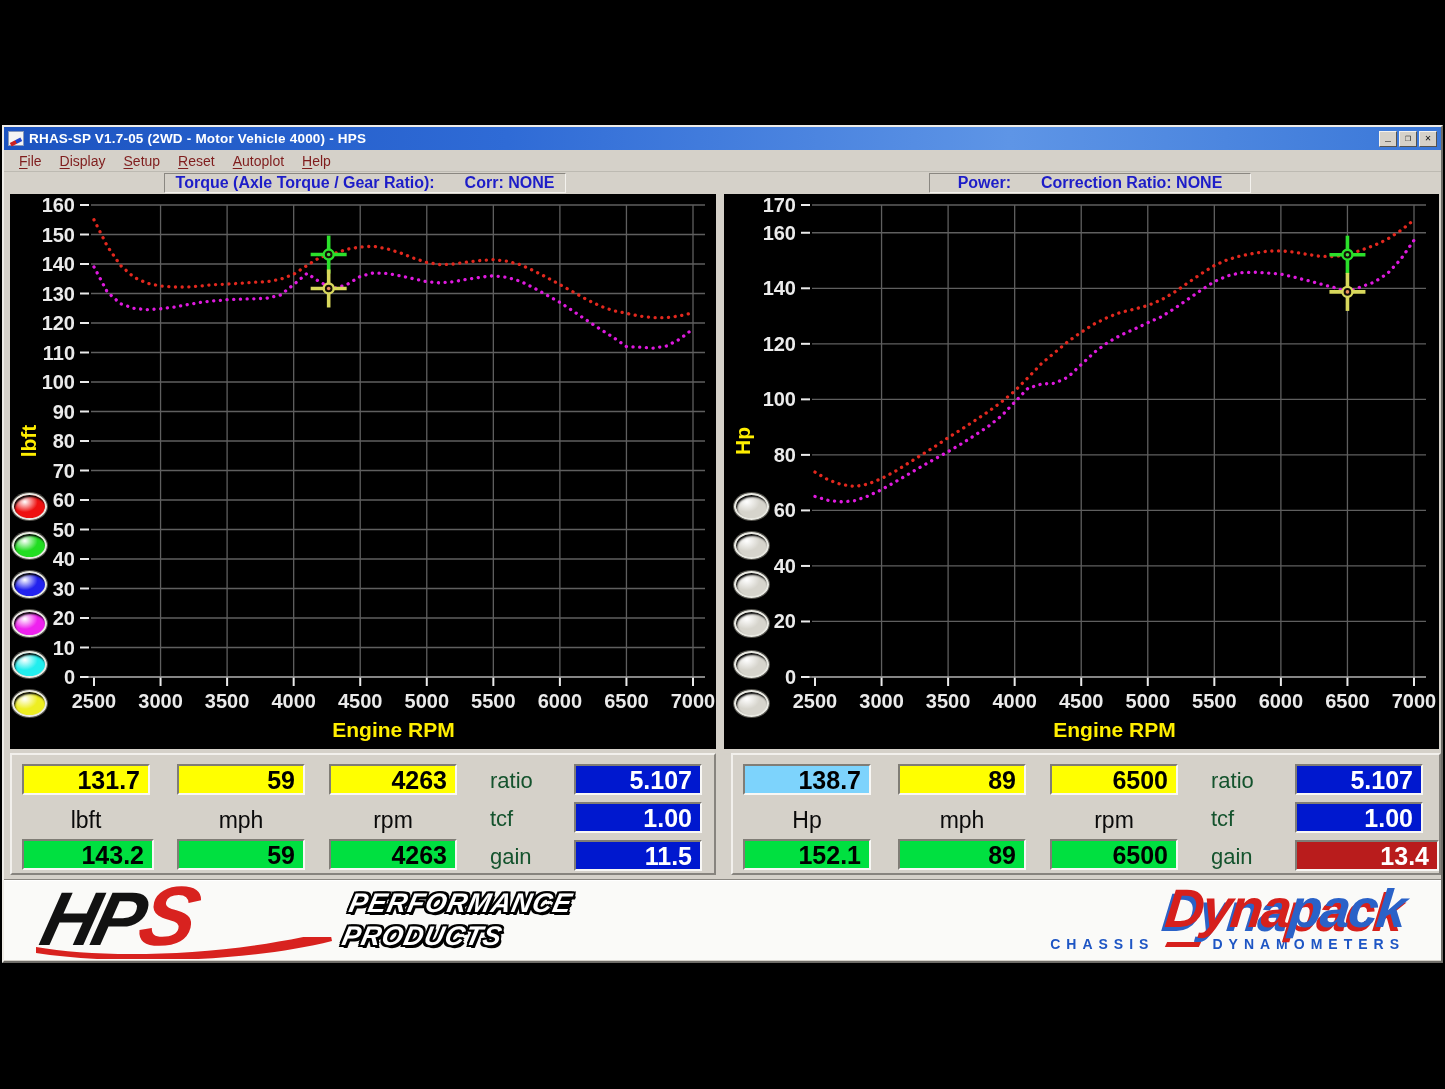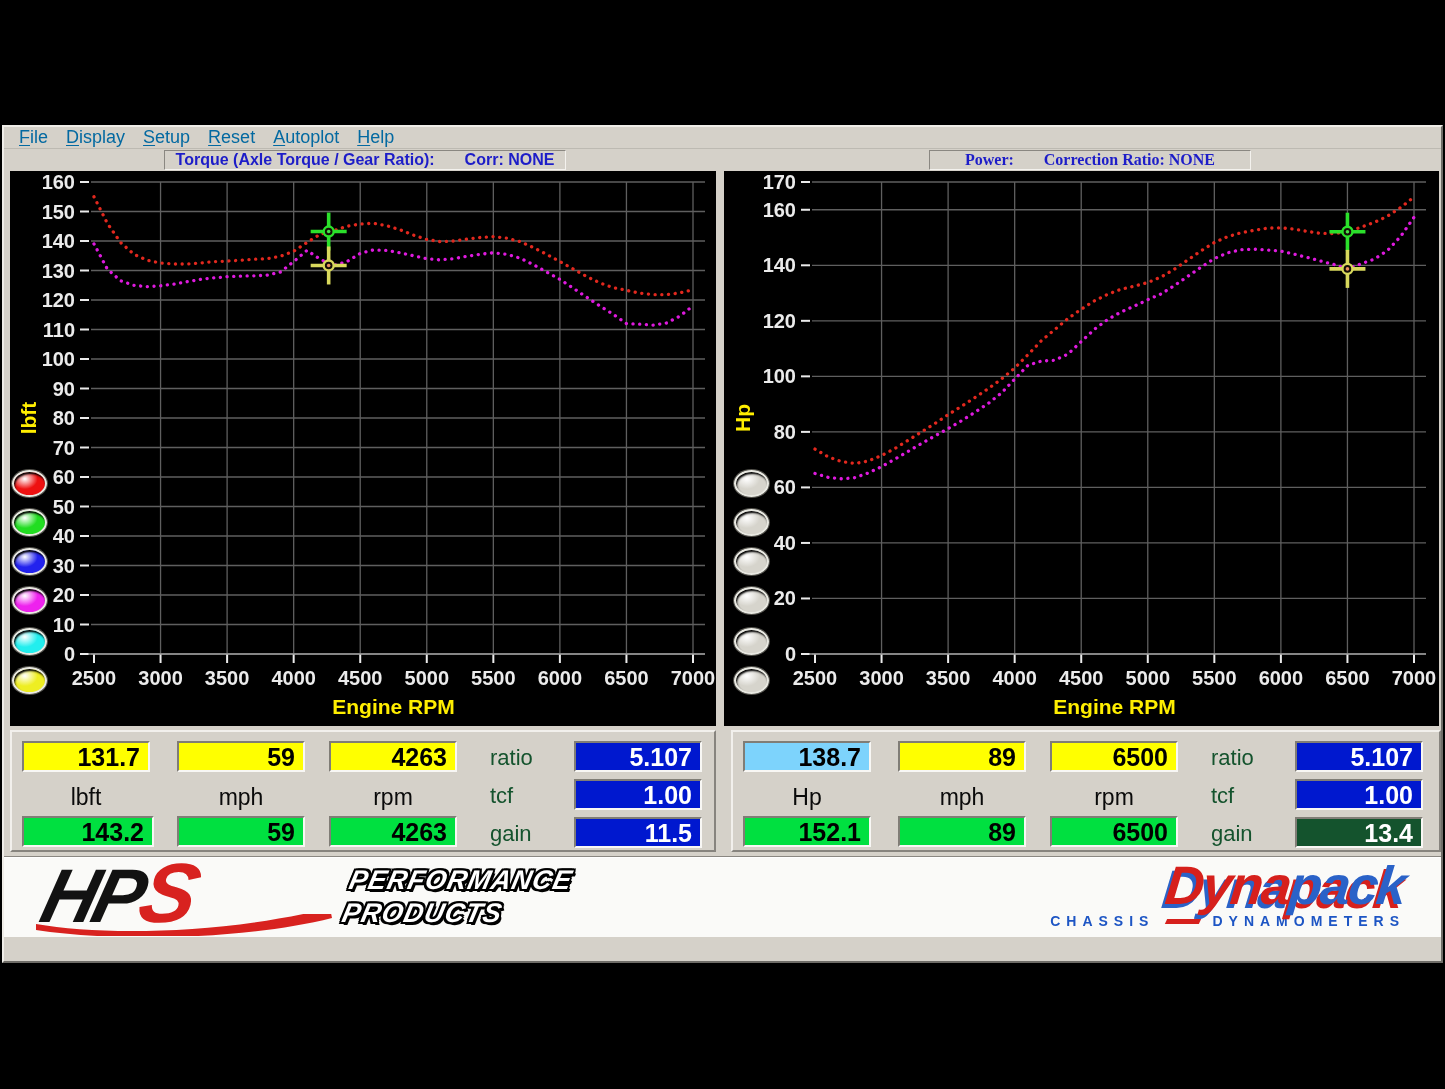--- a/index.html
+++ b/index.html
@@ -24,30 +24,30 @@
   .titletext { color:#fff; font-size:13.5px; font-weight:bold; white-space:nowrap;
                letter-spacing:.2px; flex:1 1 auto; }
   .winbtns { display:flex; gap:2px; }
   .winbtn { width:18px; height:16px; background:#d5d1c9; border:1px solid;
             border-color:#f4f2ee #55534f #55534f #f4f2ee; font-size:10px; font-weight:bold;
             color:#111; display:flex; align-items:center; justify-content:center;
             font-family:"Liberation Mono", monospace; line-height:1; }
 
   .menubar { height:22px; background:#d5d1c9; display:flex; align-items:center;
              padding-left:6px; border-bottom:1px solid #bdbab2; }
-  .menu-item { font-size:18px; color:#0369a1; padding:2px 9px; }
+  .menu-item { font-size:14px; color:#7f1d1d; padding:2px 9px; }
   .menu-item u { text-underline-offset:2px; }
 
   .headerstrip { position:relative; height:22px; background:#d5d1c9; }
   .hcell { position:absolute; top:1px; height:20px; display:flex; 
            justify-content:center; gap:30px;
            border:1px solid; border-color:#8a8781 #f4f2ee #f4f2ee #8a8781; }
   .hcell span { font-size:16px; font-weight:bold; color:#1d1dc8; white-space:nowrap; }
   #hcellL { left:160px; width:402px; }
-  #hcellR { left:925px; width:322px;font-family:Liberation Serif, serif; }
+  #hcellR { left:925px; width:322px; }
 
   
   .chartrow { height:555px; background:#d5d1c9; display:flex; }
   .chartpanel { position:relative; background:#000; height:555px; }
   #chartL { margin-left:6px; width:706px; }
   .cdivider { width:8px; height:555px; background:#d5d1c9; }
   #chartR { width:715px; }
   .chartpanel svg { position:absolute; left:0; top:0; }
   .oval { position:absolute; width:35px; height:27px; border-radius:50%;
           border:2px solid #e9e9e2; box-shadow:1px 2px 2px #000 inset, 0 0 0 1px #55544e; }
@@ -97,20 +97,29 @@
 </style>
 </head>
 <body>
 
 <div class="stage">
   <div class="letterbox" style="top:0; height:125px;"></div>
   <div class="letterbox" style="top:963px; height:126px;"></div>
 
   <div class="window">
 
+    <div class="titlebar">
+      <div class="app-icon"></div>
+      <span class="titletext">RHAS-SP V1.7-05  (2WD - Motor Vehicle 4000) - HPS</span>
+      <div class="winbtns" id="winbtns">
+          <div class="winbtn">_</div>
+          <div class="winbtn">❐</div>
+          <div class="winbtn">✕</div>
+        </div>
+    </div>
 
     <div class="menubar" id="menubar">
         <span class="menu-item"><u>F</u>ile</span>
         <span class="menu-item"><u>D</u>isplay</span>
         <span class="menu-item"><u>S</u>etup</span>
         <span class="menu-item"><u>R</u>eset</span>
         <span class="menu-item"><u>A</u>utoplot</span>
         <span class="menu-item"><u>H</u>elp</span>
       </div>
 
@@ -348,21 +357,21 @@
           <div class="runit" style="left: 165px; top: 52px; width: 128px;">mph</div>
           <div class="runit" style="left: 317px; top: 52px; width: 128px;">rpm</div>
           <div class="rbox" style="left: 10px; top: 84px; width: 128px; background: rgb(0, 224, 64);">152.1</div>
           <div class="rbox" style="left: 165px; top: 84px; width: 128px; background: rgb(0, 224, 64);">89</div>
           <div class="rbox" style="left: 317px; top: 84px; width: 128px; background: rgb(0, 224, 64);">6500</div>
           <div class="rparam" style="left: 478px; top: 13px; width: 80px;">ratio</div>
           <div class="rbox blue" style="left: 562px; top: 9px; width: 128px; background: rgb(0, 24, 207); color: rgb(255, 255, 255);">5.107</div>
           <div class="rparam" style="left: 478px; top: 51px; width: 80px;">tcf</div>
           <div class="rbox blue" style="left: 562px; top: 47px; width: 128px; background: rgb(0, 24, 207); color: rgb(255, 255, 255);">1.00</div>
           <div class="rparam" style="left: 478px; top: 89px; width: 80px;">gain</div>
-          <div class="rbox blue" style="left: 562px; top: 85px; width: 128px; background: #14532d; color: rgb(255, 255, 255); padding-left: 41px;">13.4</div>
+          <div class="rbox blue" style="left: 562px; top: 85px; width: 144px; background: #b91c1c; color: rgb(255, 255, 255); padding-left: 41px;">13.4</div>
         </div>
     </div>
 
     <div class="logostrip">
       <div class="hps">
         <svg class="hps-swoosh" width="300" height="22" viewBox="0 0 300 22">
           <path d="M2 10 C 70 22 190 20 296 -6 L 298 4 C 210 26 80 28 2 16 Z" fill="#d8221f"></path>
         </svg>
         <div class="hps-mark">
           <span class="hps-hp">HP</span><span class="hps-s">S</span>

